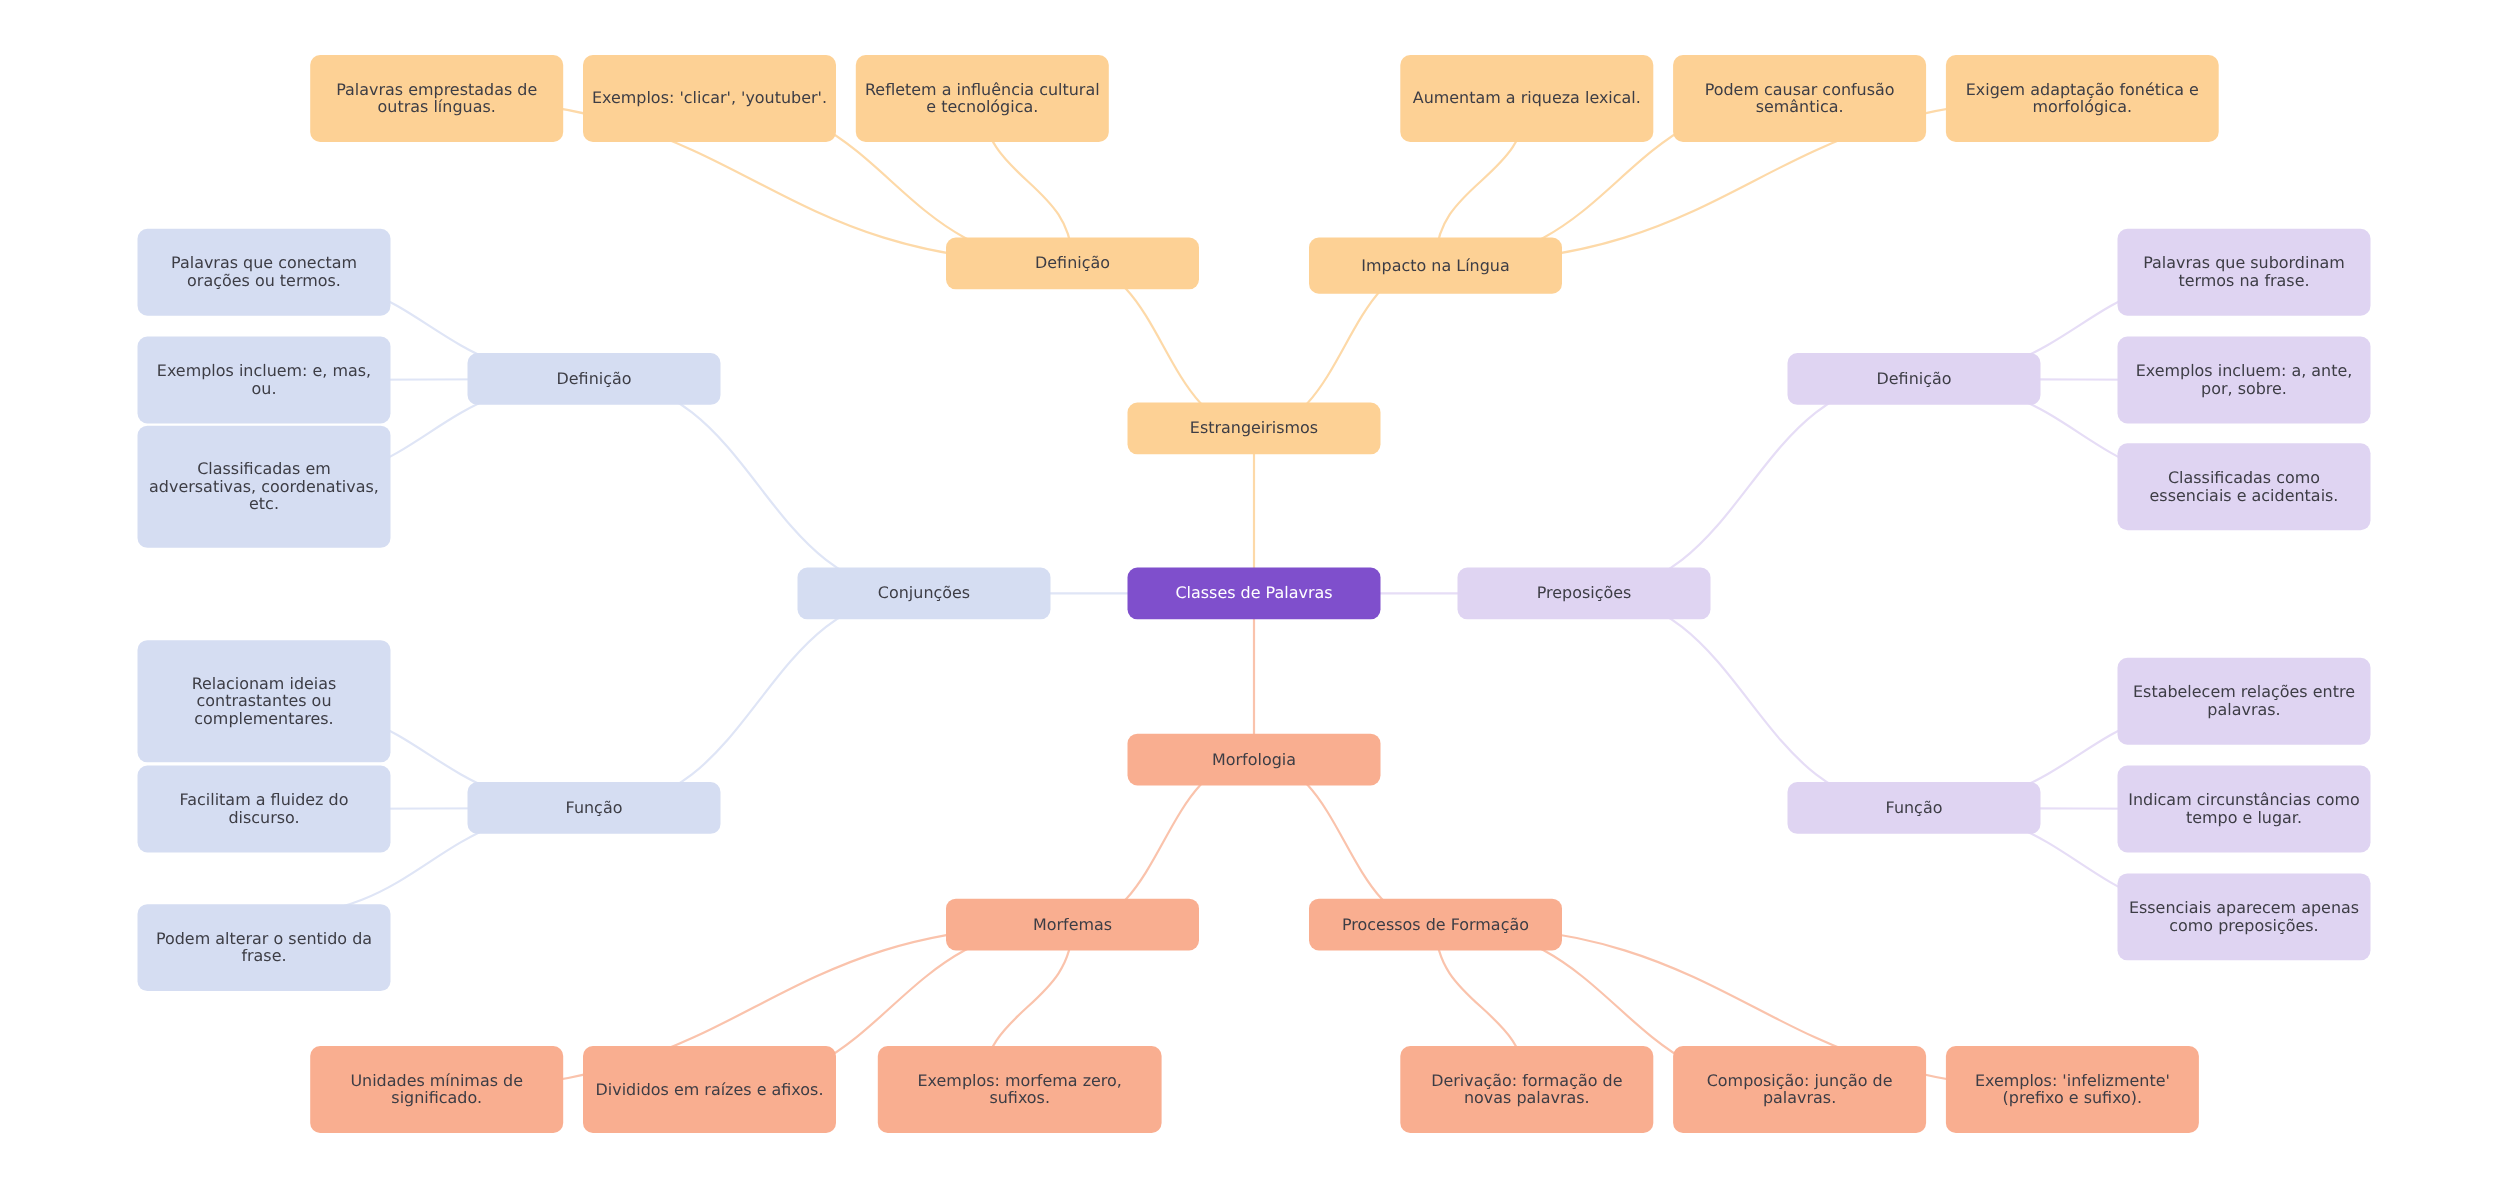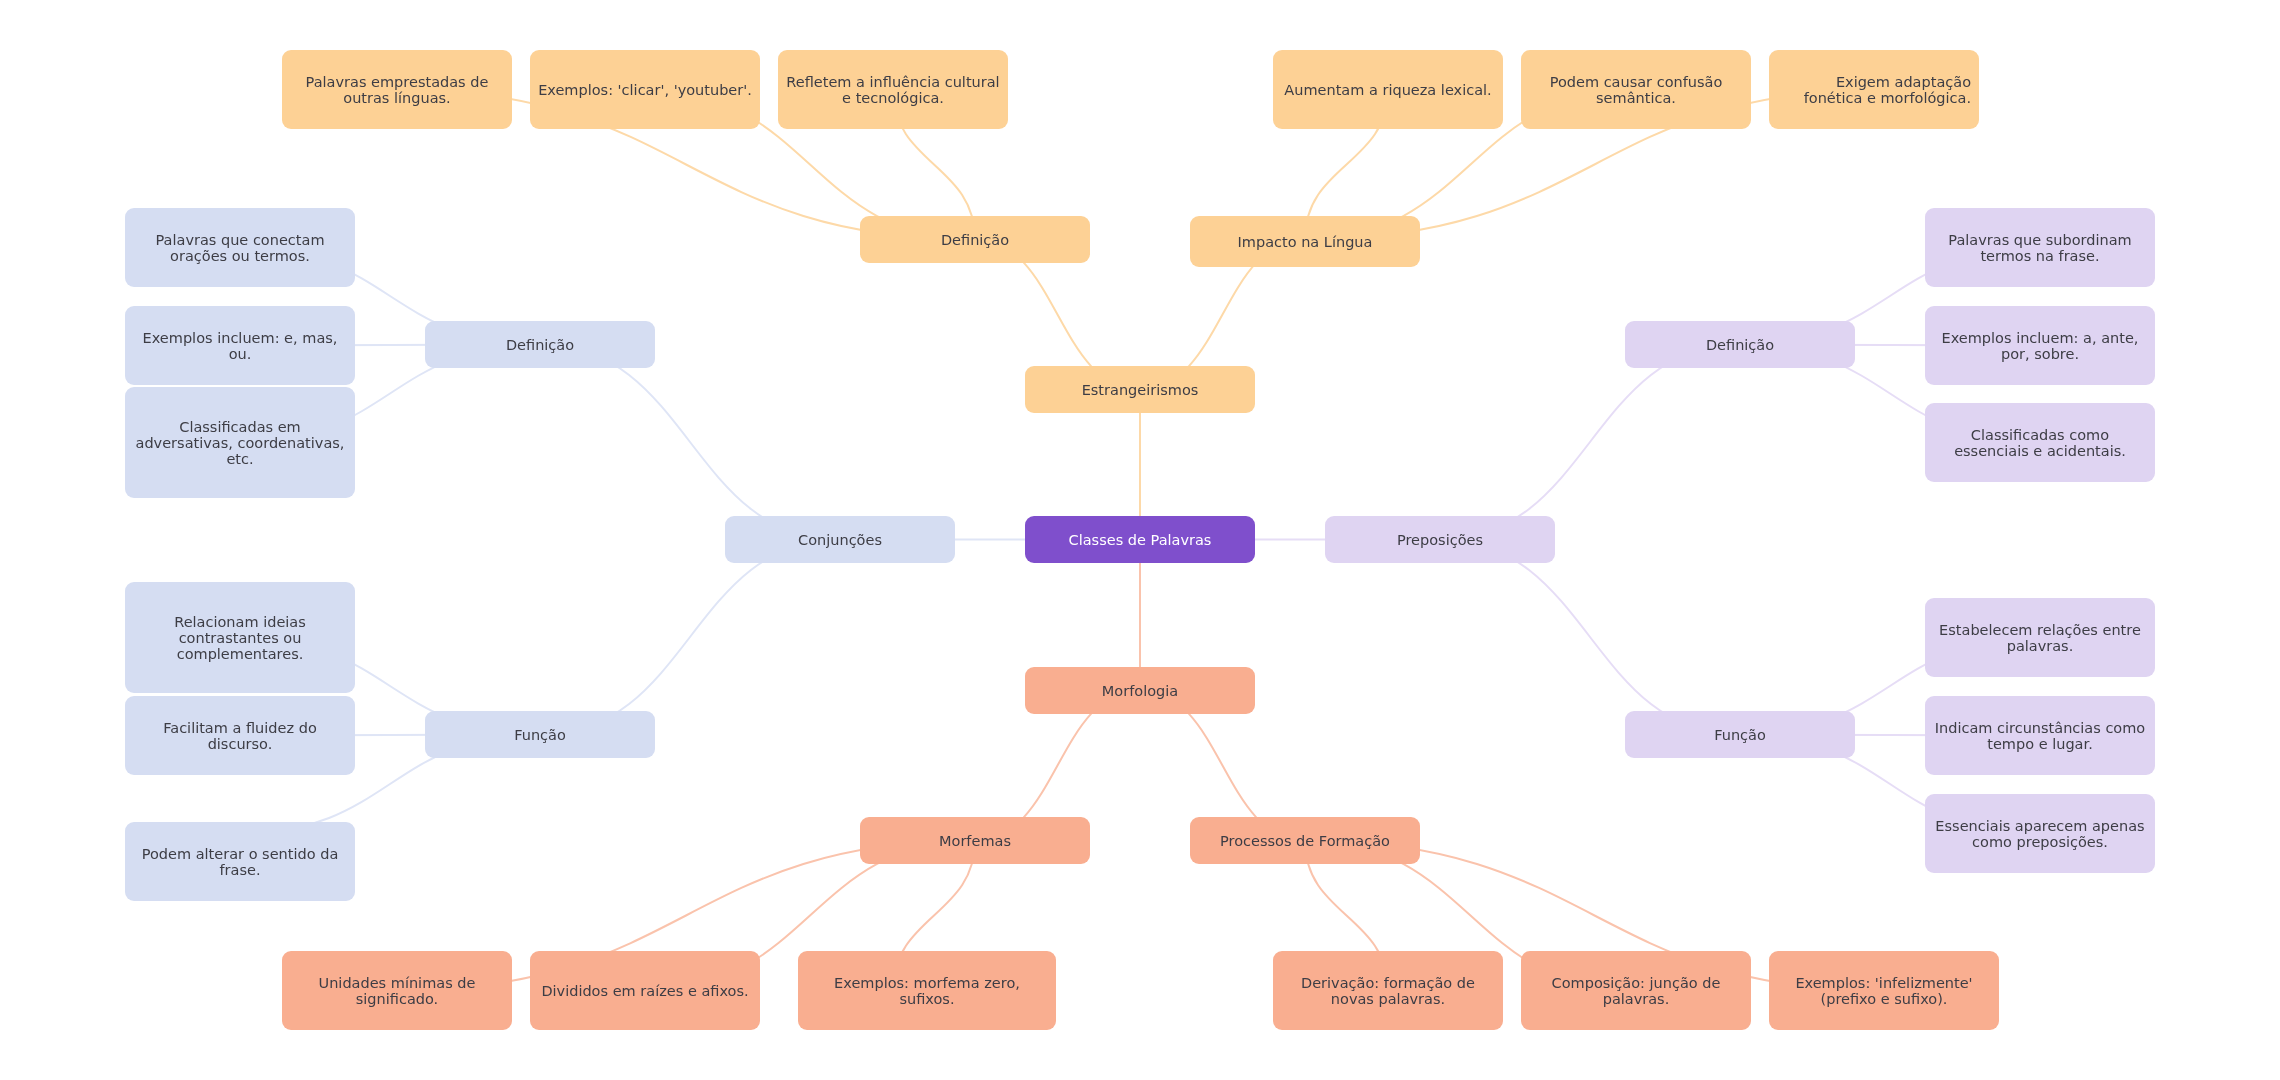--- a/index.html
+++ b/index.html
@@ -79,21 +79,21 @@
 </div>
 <div class="node" id="n-est-def-2" style="left:778px;top:50px;width:230px;height:79px;background:#FDD195;">
   <span>Refletem a influência cultural e tecnológica.</span>
 </div>
 <div class="node" id="n-est-imp-0" style="left:1273px;top:50px;width:230px;height:79px;background:#FDD195;">
   <span>Aumentam a riqueza lexical.</span>
 </div>
 <div class="node" id="n-est-imp-1" style="left:1521px;top:50px;width:230px;height:79px;background:#FDD195;">
   <span>Podem causar confusão semântica.</span>
 </div>
-<div class="node" id="n-est-imp-2" style="left:1769px;top:50px;width:210px;height:79px;background:#FDD195;text-align:right;">
+<div class="node" id="n-est-imp-2" style="left:1769px;top:50px;width:248px;height:79px;background:#FDD195;">
   <span>Exigem adaptação fonética e morfológica.</span>
 </div>
 
 <div class="node" id="n-con" style="left:725px;top:516px;width:230px;height:47px;background:#D5DDF2;">
   <span>Conjunções</span>
 </div>
 <div class="node" id="n-con-def" style="left:425px;top:321px;width:230px;height:47px;background:#D5DDF2;">
   <span>Definição</span>
 </div>
 <div class="node" id="n-con-fun" style="left:425px;top:711px;width:230px;height:47px;background:#D5DDF2;">

